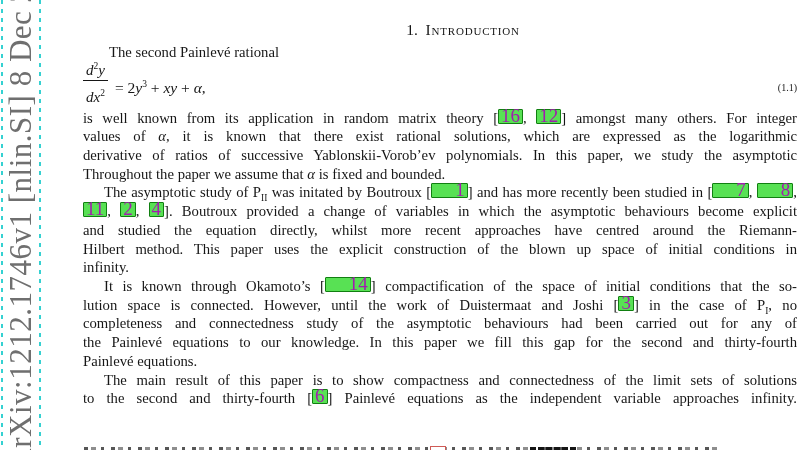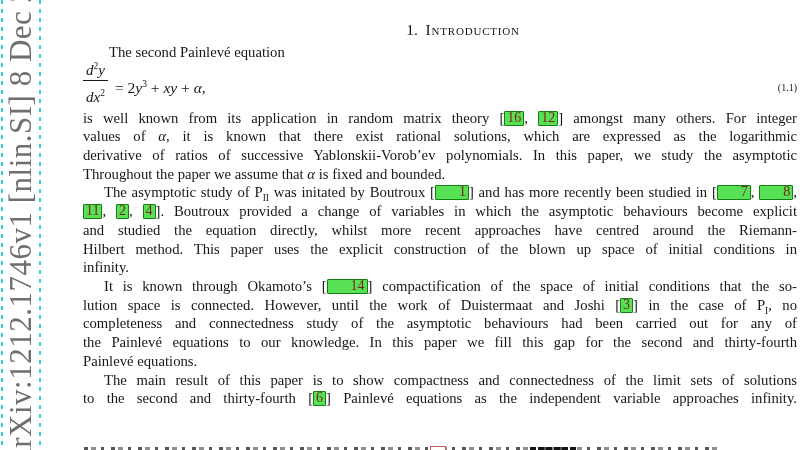--- a/index.html
+++ b/index.html
@@ -38,22 +38,22 @@
   sub{font-size:9.5px;line-height:0;}
   .mi{font-style:italic;}
   
   .body-text{position:absolute;top:108.5px;left:0;width:714px;font-size:14.7px;}
   .tline{height:18.72px;line-height:18.72px;text-align:justify;
     text-align-last:justify;overflow:visible;white-space:normal;}
   .tline.pl{text-align-last:left;}
   .tline.ind{text-indent:21px;}
   .cite{display:inline-block;background:var(--citebg,#58e154);
     border:1px solid var(--citebd,#117f11);border-radius:1px;
-    padding:0 2px;height:13px;line-height:12.5px;font-size:14px;
-    color:#7f1d1d;vertical-align:baseline;position:relative;top:-1px;}
+    padding:0 2px;height:13px;line-height:12.5px;font-size:19px;
+    color:#a21caf;vertical-align:baseline;position:relative;top:-1px;}
   
   .clipline{position:absolute;top:447px;left:84px;width:636px;height:3px;
     background:repeating-linear-gradient(90deg,
       rgba(30,30,30,.75) 0 4px,transparent 4px 7px,
       rgba(30,30,30,.5) 7px 12px,transparent 12px 17px,
       rgba(30,30,30,.75) 17px 20px,transparent 20px 27px);}
   .eqref-sliver{position:absolute;top:446px;left:430px;width:14px;height:4px;
     background:#fff;border:1.2px solid var(--eqref,#cf5b56);border-bottom:none;}
   .bold-sliver{position:absolute;top:447px;left:530px;width:48px;height:3px;
     background:repeating-linear-gradient(90deg,#151515 0 6px,transparent 6px 8px);}
@@ -66,21 +66,21 @@
 <div class="stamp">arXiv:1212.1746v1  [nlin.SI]  8 Dec 2012</div>
 
 <div class="content">
 
   <div class="heading">
     <span class="in">
       <span>1.</span>&nbsp;&nbsp;<span class="sc">Introduction</span>
     </span>
   </div>
 
-  <div class="leadin">The second Painlevé equation</div>
+  <div class="leadin">The second Painlevé rational</div>
 
   <div class="eq-row">
     <div class="eq-center">
       <span class="frac">
         <span class="num"><i class="mi">d</i><sup>2</sup><i class="mi">y</i></span>
         <span class="den"><i class="mi">dx</i><sup>2</sup></span>
       </span>
       <span>= 2<i class="mi">y</i><sup>3</sup> + <i class="mi">xy</i> + <i class="mi">α</i>,</span>
     </div>
     <span class="eq-label">(1.1)</span>

